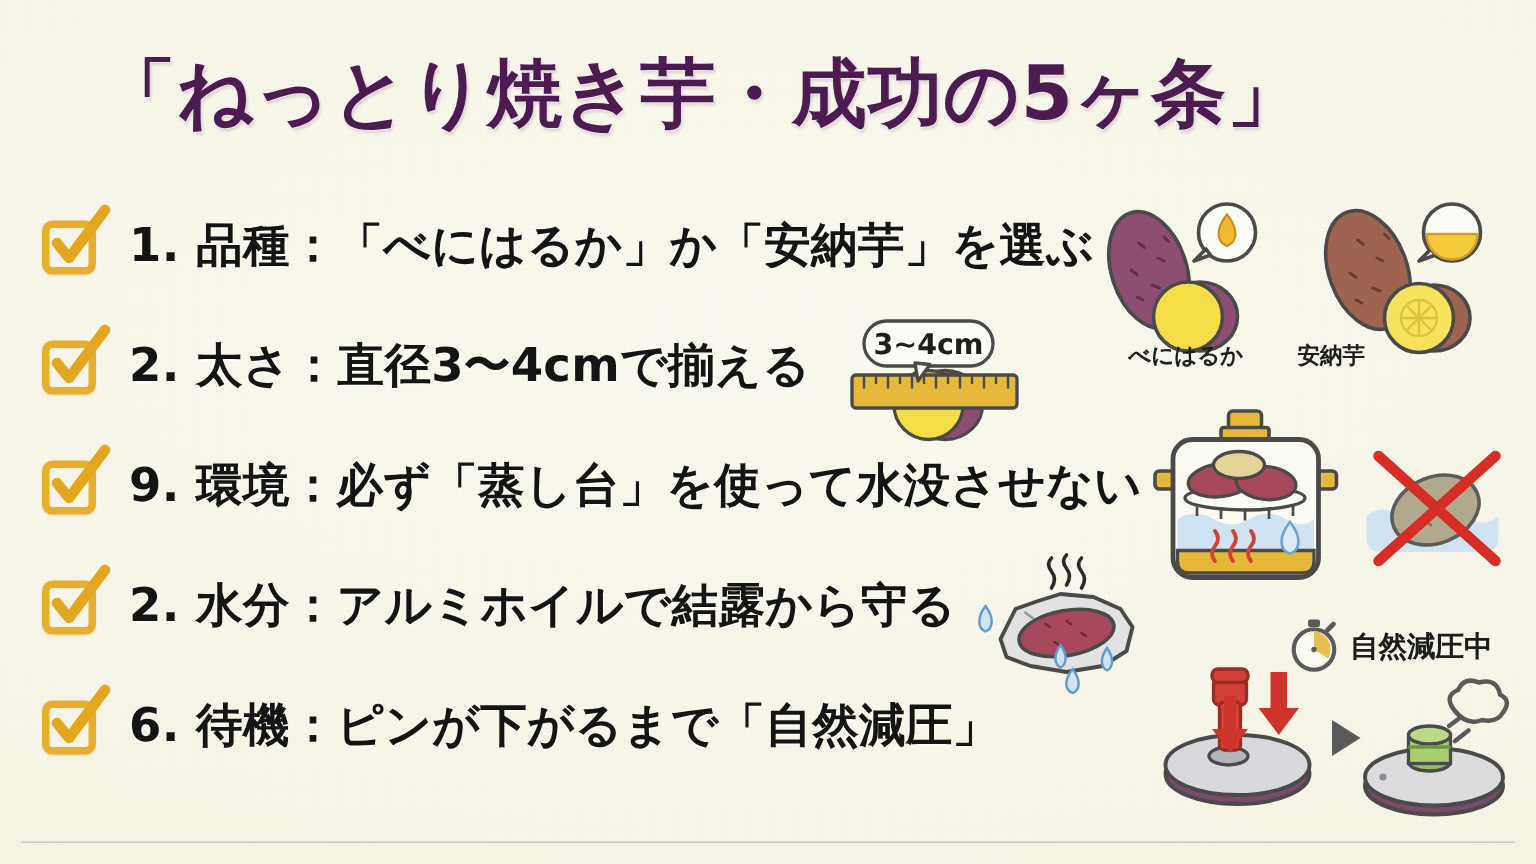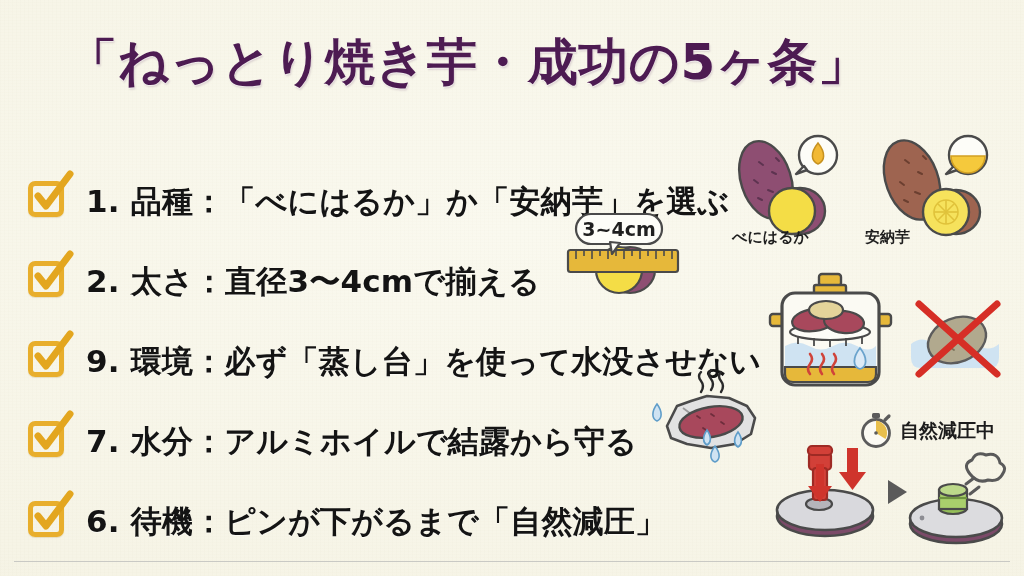--- a/index.html
+++ b/index.html
@@ -49,21 +49,21 @@
 
   
   .list {
     position: absolute;
     left: 26px;
     top: 143px;
     width: 780px;
   }
   .row {
     display: flex;
-    align-items: flex-end;
+    align-items: flex-start;
     height: 80px;
   }
   .chk {
     position: relative;
     width: 46px;
     height: 46px;
     flex: 0 0 46px;
     margin-right: 14px;
   }
   .chk .box {
@@ -96,21 +96,21 @@
     font-size: 15px;
     font-weight: 900;
     color: #1e1e1e;
     text-align: center;
     white-space: nowrap;
   }
 
   
   #potato-benihoruka { left: 728px; top: 128px; width: 120px; height: 120px; }
   #potato-annou      { left: 870px; top: 128px; width: 130px; height: 120px; }
-  #cap-benihoruka    { left: 708px; top: 228px; width: 125px; }
+  #cap-benihoruka    { left: 728px; top: 228px; width: 125px; }
   #cap-annou         { left: 825px; top: 228px; width: 125px; }
 
   
   #ruler-group { left: 548px; top: 212px; width: 150px; height: 86px; }
 
   
   #pot-group      { left: 768px; top: 272px; width: 125px; height: 118px; }
   #nowater-group  { left: 905px; top: 292px; width: 105px; height: 95px; }
 
   
@@ -175,21 +175,21 @@
       <div class="rowtext">9. 環境：必ず「蒸し台」を使って水没させない</div>
     </div>
 
     <div class="row">
       <div class="chk">
         <div class="box"></div>
         <svg class="tick" viewBox="0 0 46 46">
           <path d="M11 24 L19 34 L43 2" fill="none" stroke="#e3a61f" stroke-width="7" stroke-linecap="round" stroke-linejoin="round"></path>
         </svg>
       </div>
-      <div class="rowtext">7. 水分：アルミホイルで結露から守る</div>
+      <div class="rowtext">2. 水分：アルミホイルで結露から守る</div>
     </div>
 
     <div class="row">
       <div class="chk">
         <div class="box"></div>
         <svg class="tick" viewBox="0 0 46 46">
           <path d="M11 24 L19 34 L43 2" fill="none" stroke="#e3a61f" stroke-width="7" stroke-linecap="round" stroke-linejoin="round"></path>
         </svg>
       </div>
       <div class="rowtext">6. 待機：ピンが下がるまで「自然減圧」</div>

